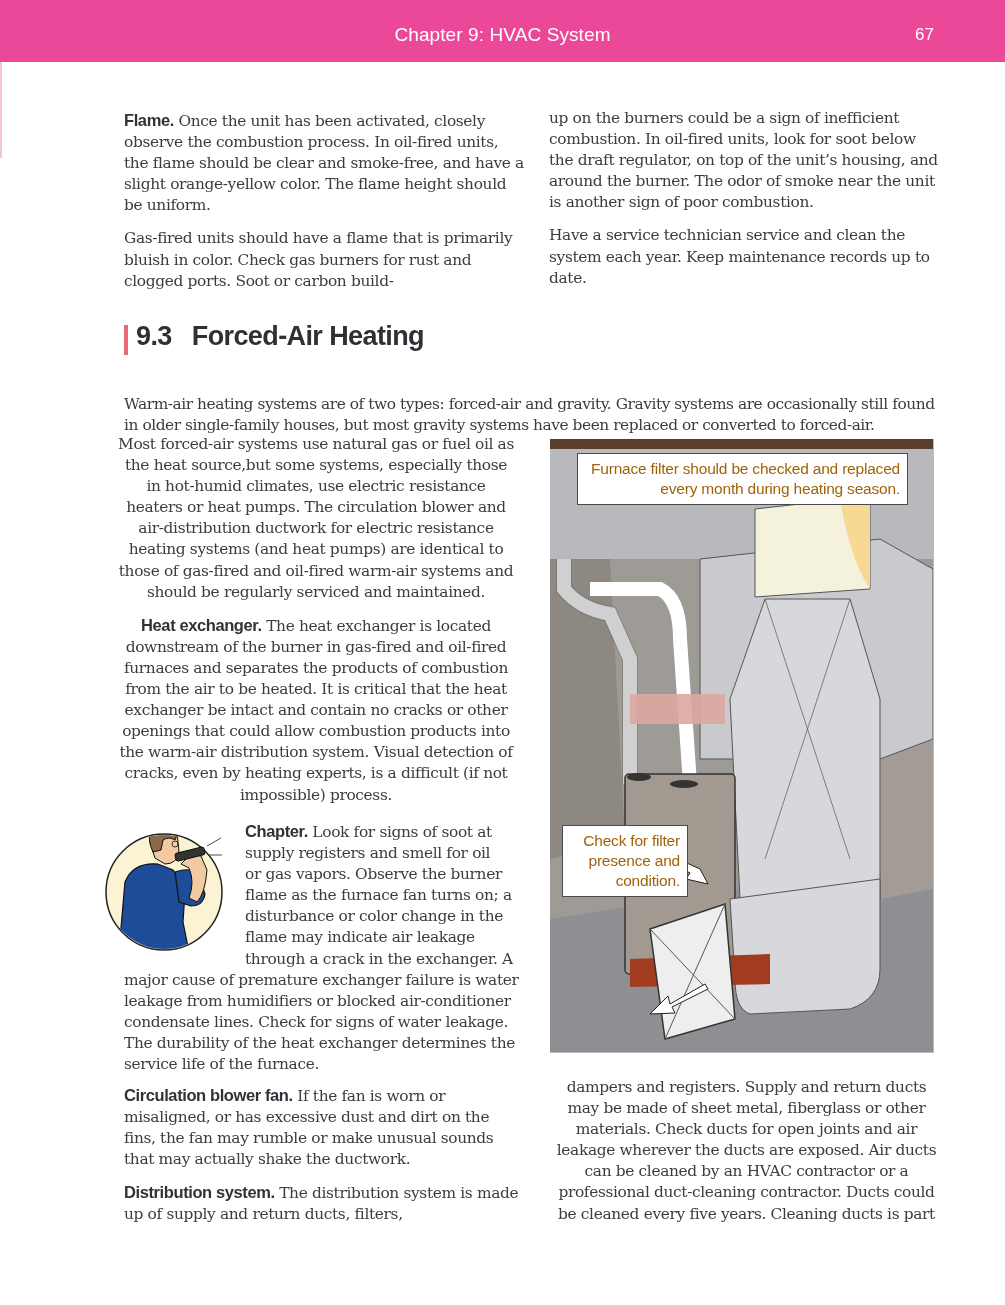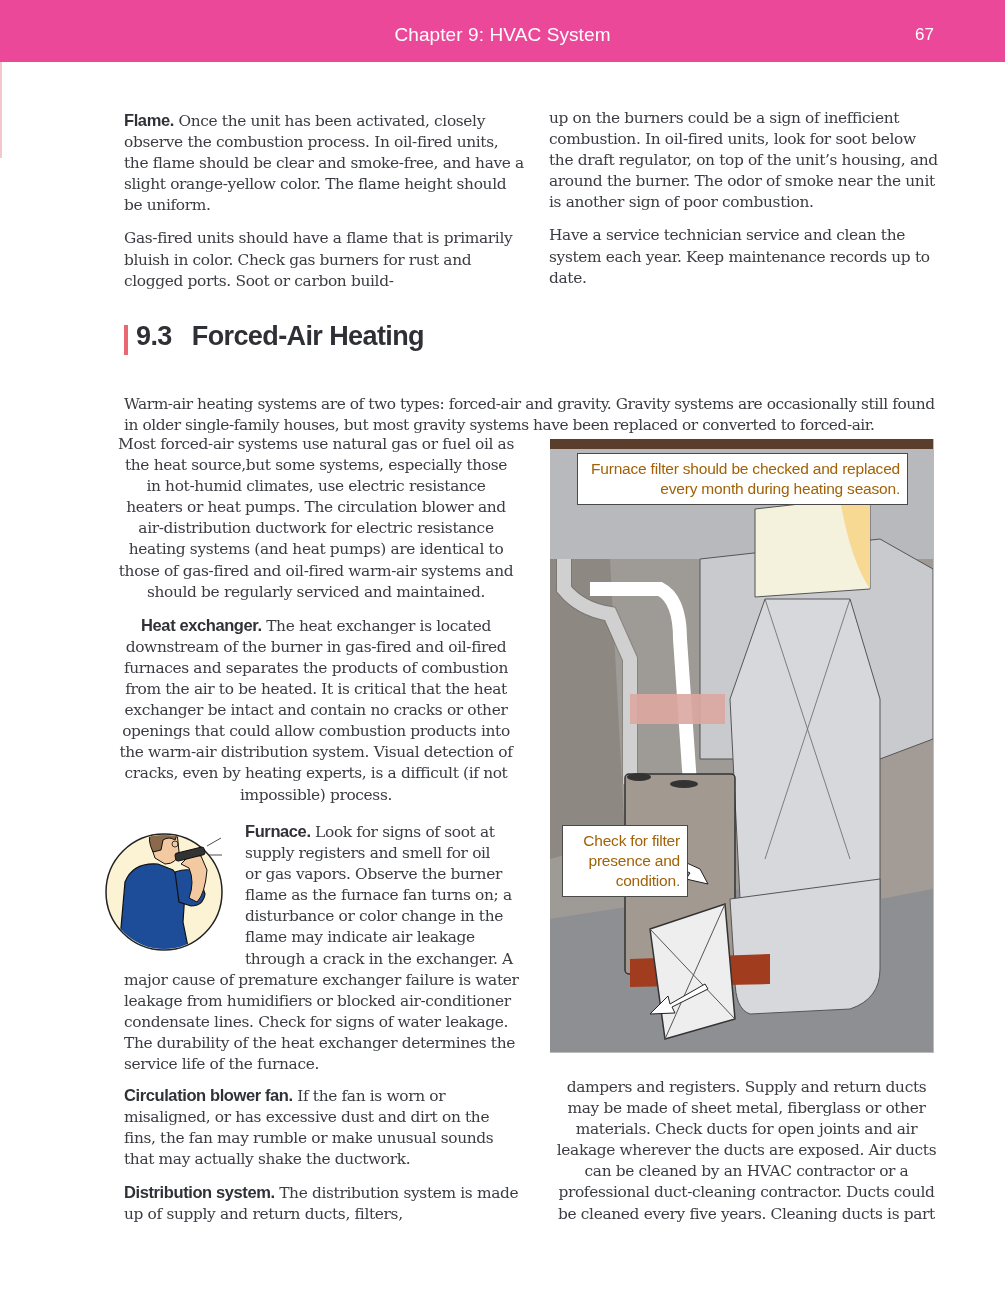--- a/index.html
+++ b/index.html
@@ -76,21 +76,21 @@
     <path d="M50 8 Q64 2 74 10 L76 30 Q74 42 62 42 L52 36 Q46 22 50 8 Z" fill="#f2c9a0" stroke="#111" stroke-width="1"></path>
     <path d="M48 10 Q60 0 76 8 L72 18 Q66 14 60 18 L58 28 L50 30 Q44 18 48 10 Z" fill="#8a6a4a" stroke="#111" stroke-width="1"></path>
     <circle cx="72" cy="22" r="3" fill="none" stroke="#111" stroke-width="0.8"></circle>
   </g>
   <rect x="72" y="28" width="30" height="8" rx="3" transform="rotate(-14 87 32)" fill="#333" stroke="#111"></rect>
   <line x1="104" y1="24" x2="118" y2="16" stroke="#222" stroke-width="0.8"></line>
   <line x1="106" y1="33" x2="119" y2="33" stroke="#222" stroke-width="0.8"></line>
 </svg>
 
 <div class="float-block">
-  <div class="indent"><span class="lead">Furnace.</span><span> Look for signs of soot at</span></div>
+  <div class="indent"><span class="lead">Chapter.</span><span> Look for signs of soot at</span></div>
   <div class="indent">supply registers and smell for oil</div>
   <div class="indent">or gas vapors. Observe the burner</div>
   <div class="indent">flame as the furnace fan turns on; a</div>
   <div class="indent">disturbance or color change in the</div>
   <div class="indent">flame may indicate air leakage</div>
   <div class="indent">through a crack in the exchanger. A</div>
   <div>major cause of premature exchanger failure is water leakage from humidifiers or blocked air-conditioner condensate lines. Check for signs of water leakage. The durability of the heat exchanger determines the service life of the furnace.</div>
 </div>
 
 <div class="col" style="left:124px; top:1085px; width:400px;">

